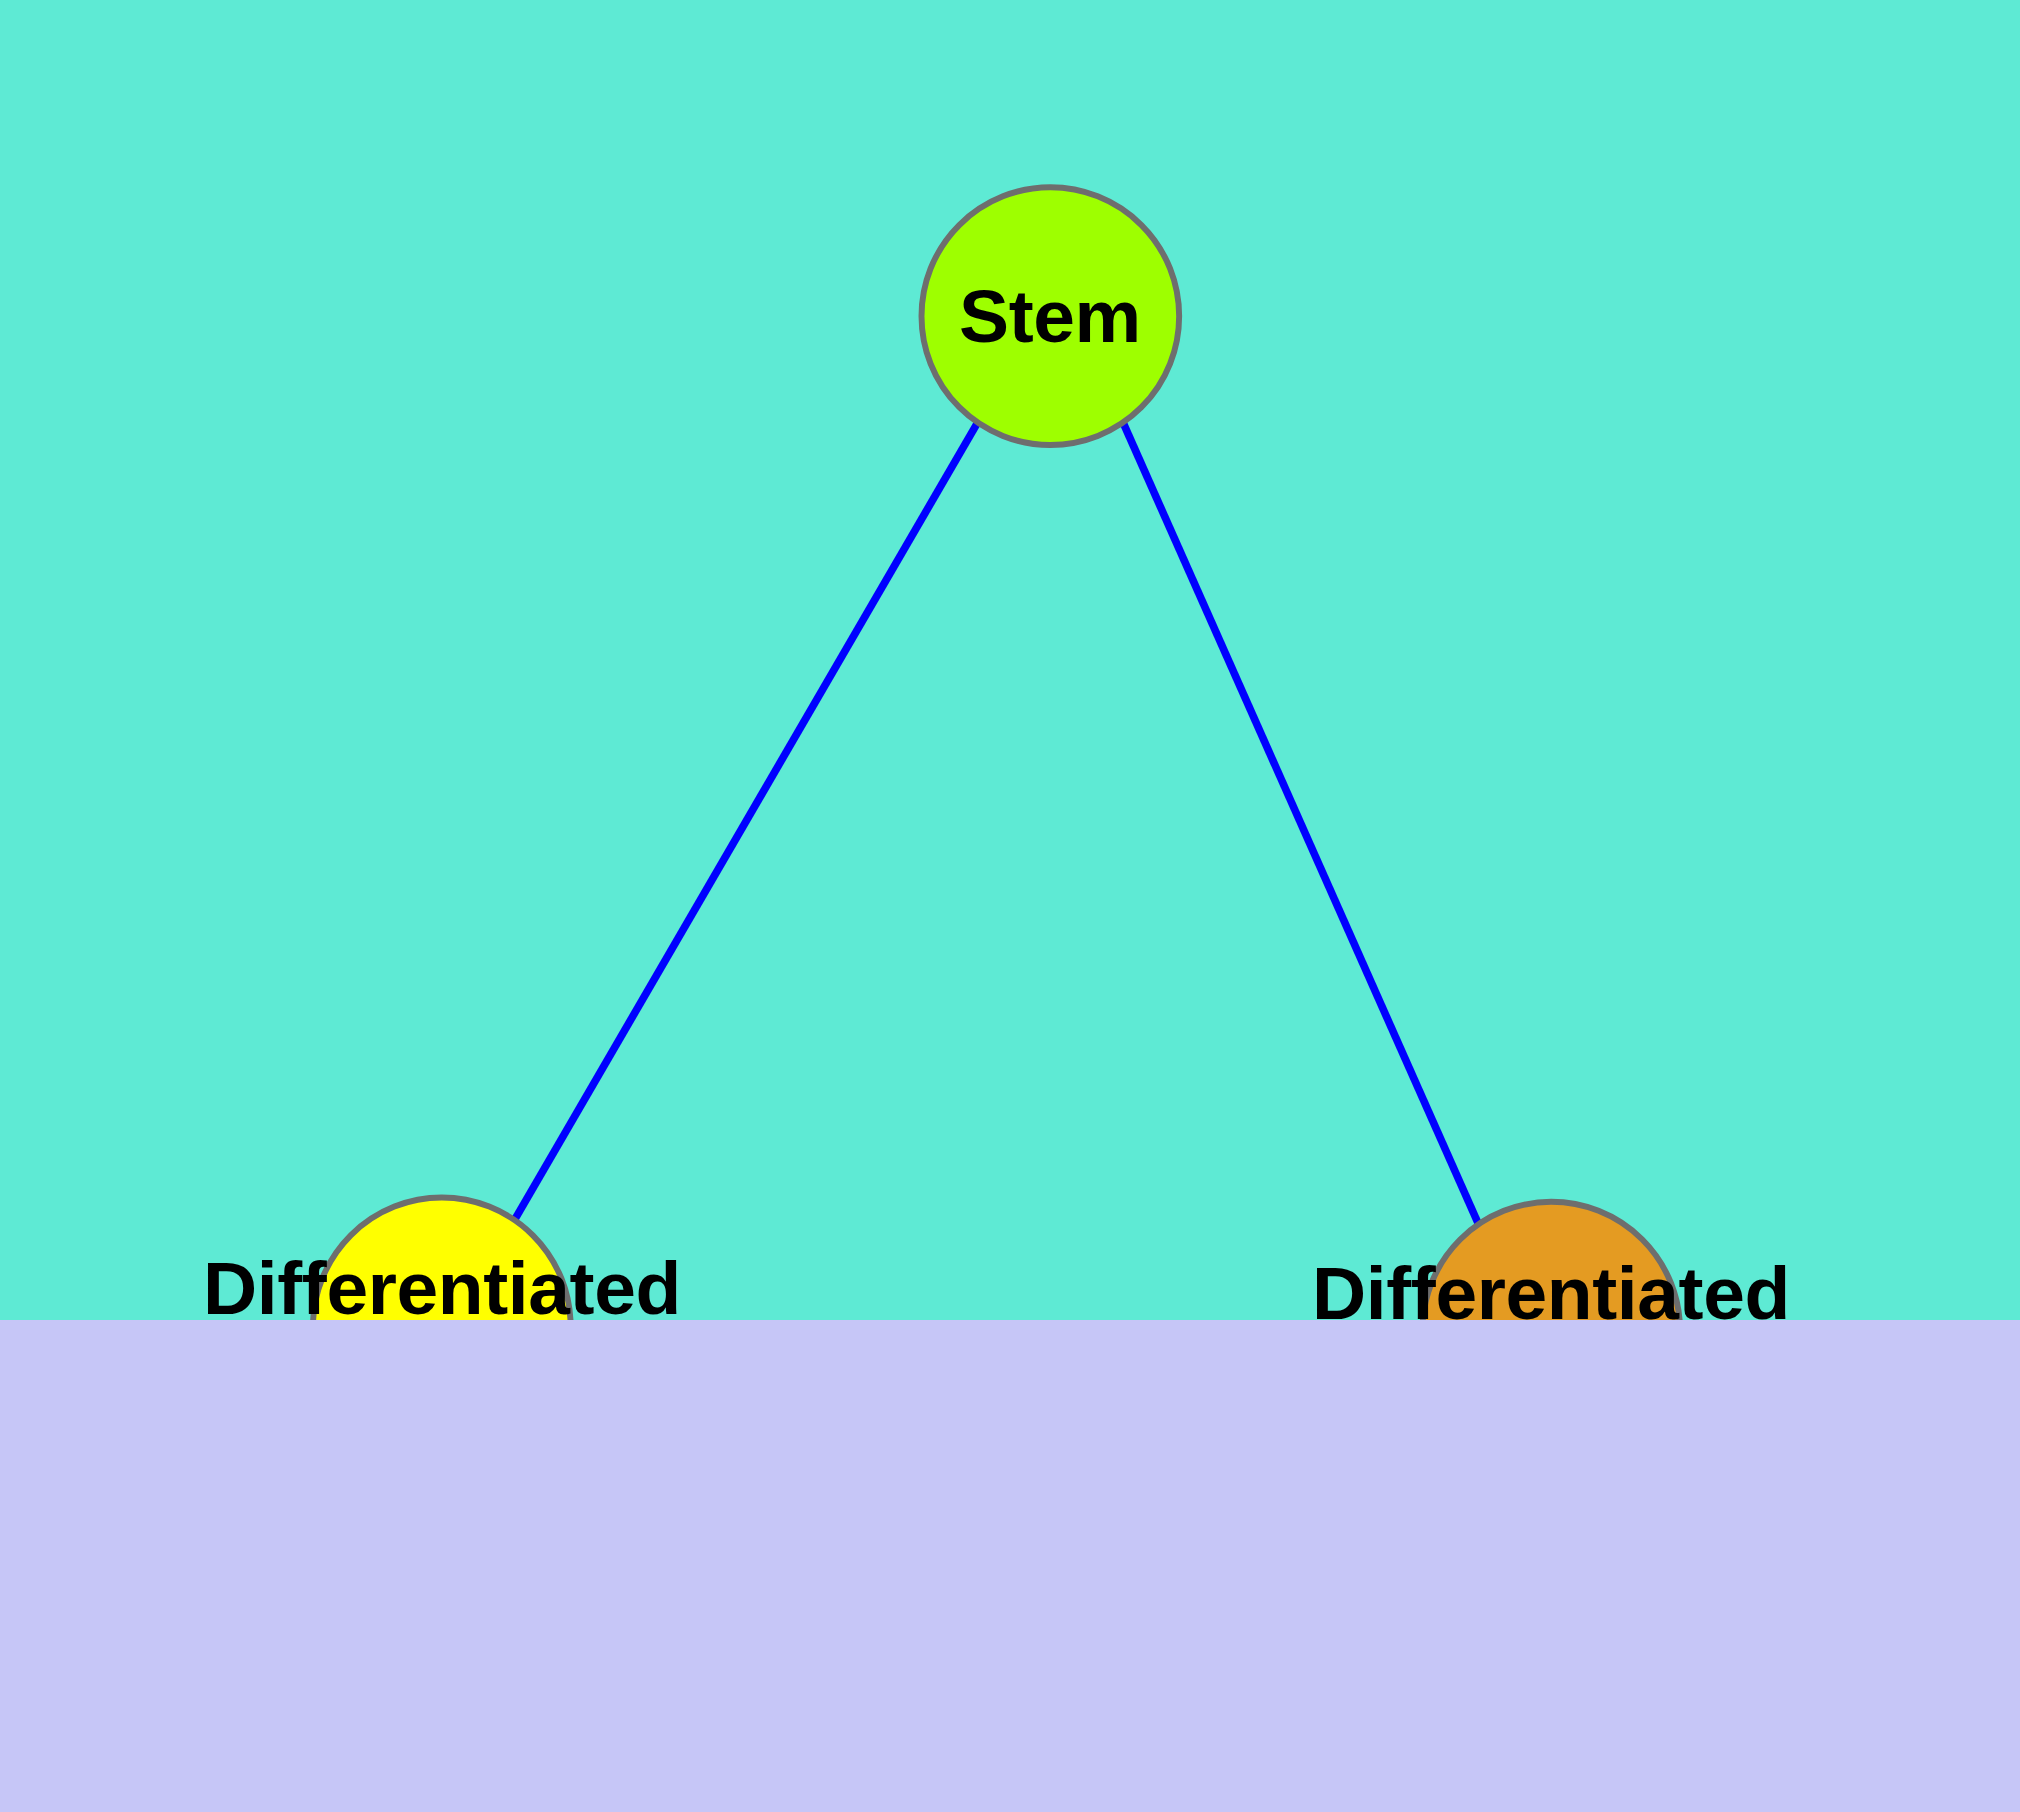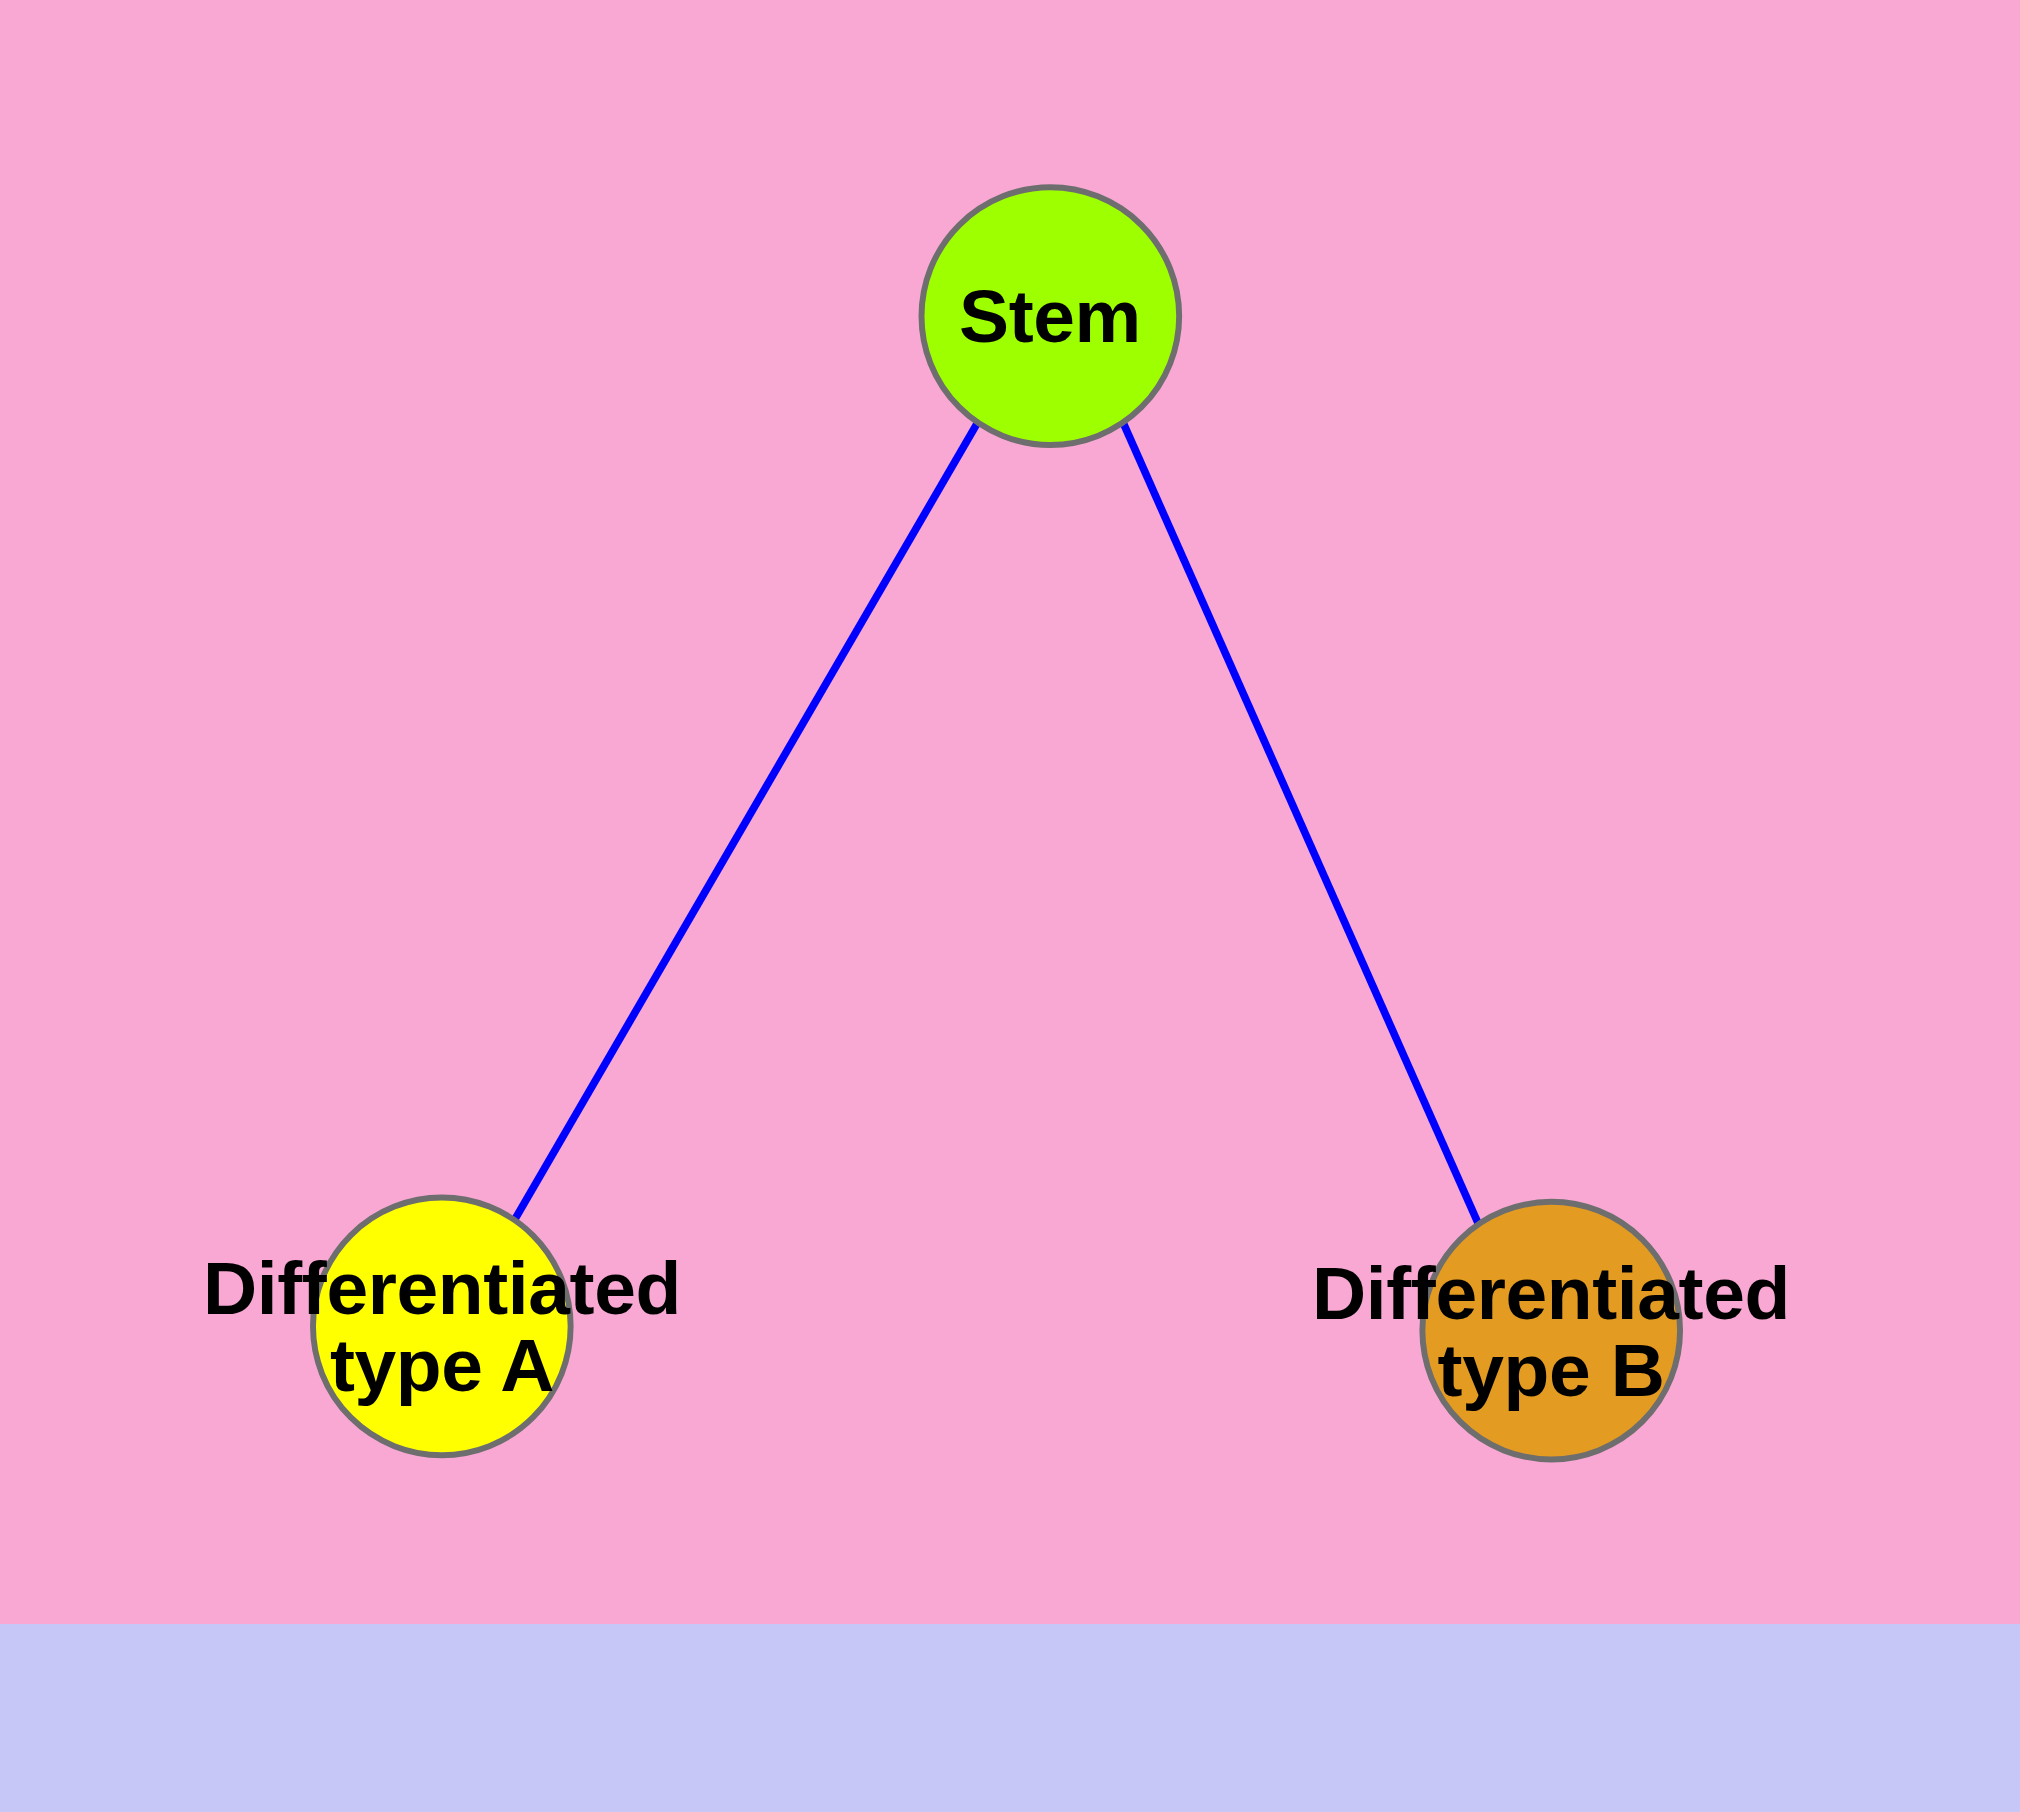--- a/index.html
+++ b/index.html
@@ -34,21 +34,21 @@
     text-align: center;
     white-space: pre;
     transform: translate(-50%, -50%);
     pointer-events: none;
     letter-spacing: -0.4px;
   }
 </style>
 </head>
 <body style="background: rgb(198, 198, 247);">
 
-<div id="canvas" style="width: 2021px; height: 1624px; background: #f9a8d4;">
+<div id="canvas" style="width: 2021px; height: 1320px; background: #5eead4;">
 
   <svg id="graph-svg" viewBox="0 0 2384 2138" xmlns="http://www.w3.org/2000/svg">
     <g id="edges-layer">
         <line x1="1153" y1="499" x2="607" y2="1439" stroke="#0000ff" stroke-width="9" stroke-linecap="butt"></line>
         <line x1="1325" y1="499" x2="1744" y2="1444" stroke="#0000ff" stroke-width="9" stroke-linecap="butt"></line>
       </g>
     <g id="nodes-layer">
         <circle cx="1239" cy="373" r="152" fill="#9eff00" stroke="#6e6e6e" stroke-width="7"></circle>
         <circle cx="521" cy="1565" r="152" fill="#ffff00" stroke="#6e6e6e" stroke-width="7"></circle>
         <circle cx="1830" cy="1570" r="152" fill="#e49b22" stroke="#6e6e6e" stroke-width="7"></circle>

